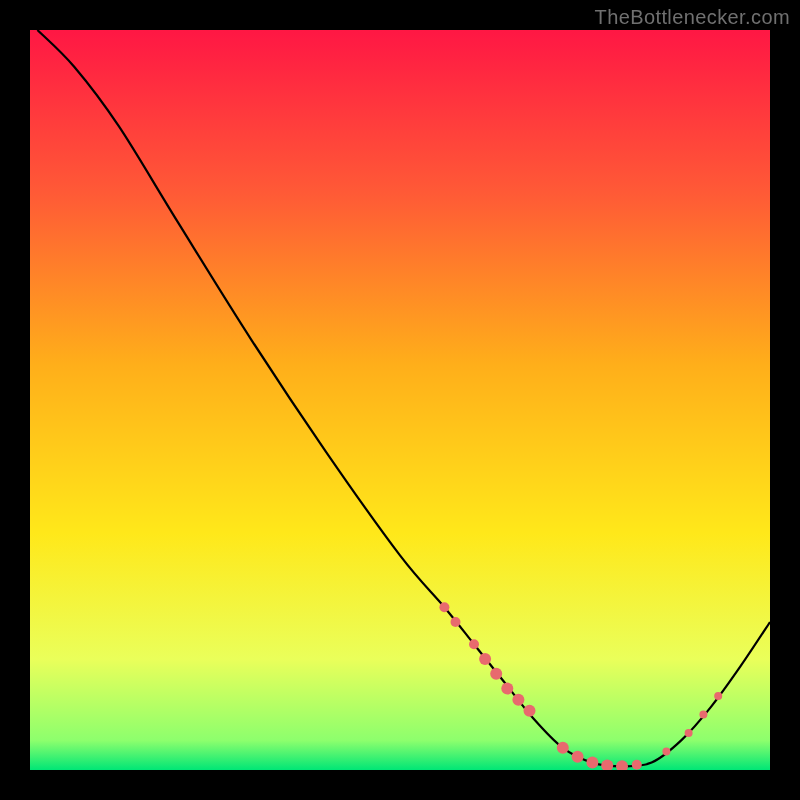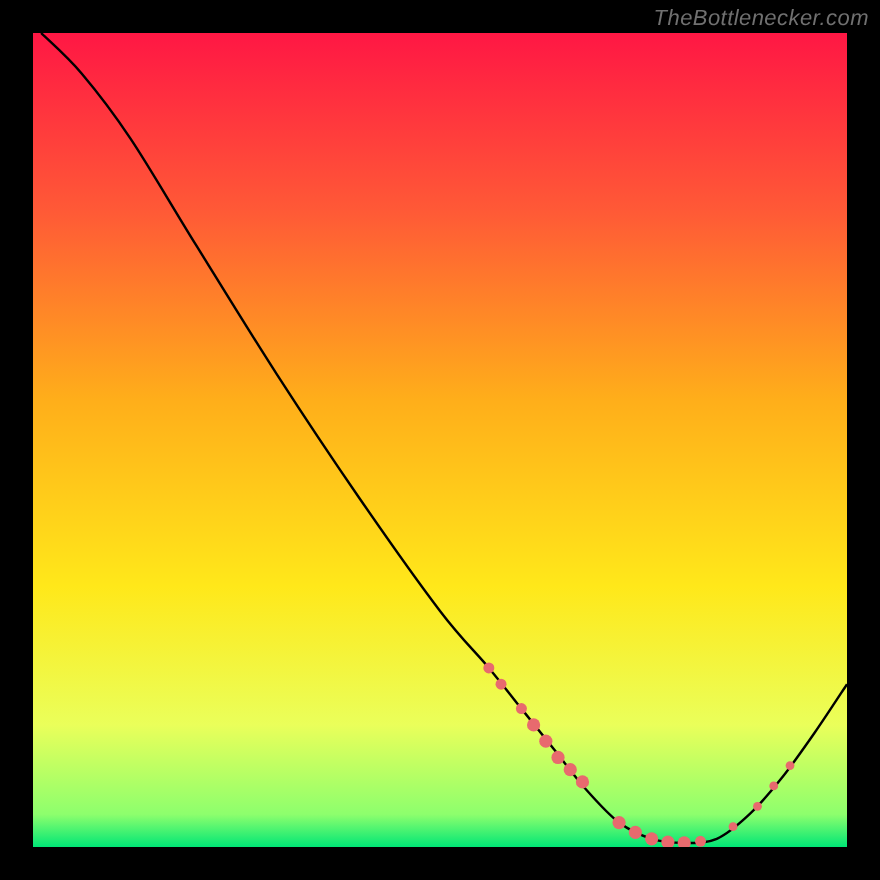--- a/index.html
+++ b/index.html
@@ -25,21 +25,20 @@
     height: 740px;
   }
   .credit {
     position: absolute;
     top: 6px;
     right: 10px;
     color: #707070;
     font-size: 20px;
     letter-spacing: 0.4px;
     font-weight: 500;
-    font-style: italic;
   }
 </style>
 </head>
 <body>
 
 <div class="frame">
   <div class="credit">TheBottlenecker.com</div>
   <svg class="plot" viewBox="0 0 740 740" preserveAspectRatio="none">
     <defs>
       <linearGradient id="bg-grad" x1="0" y1="0" x2="0" y2="1">

